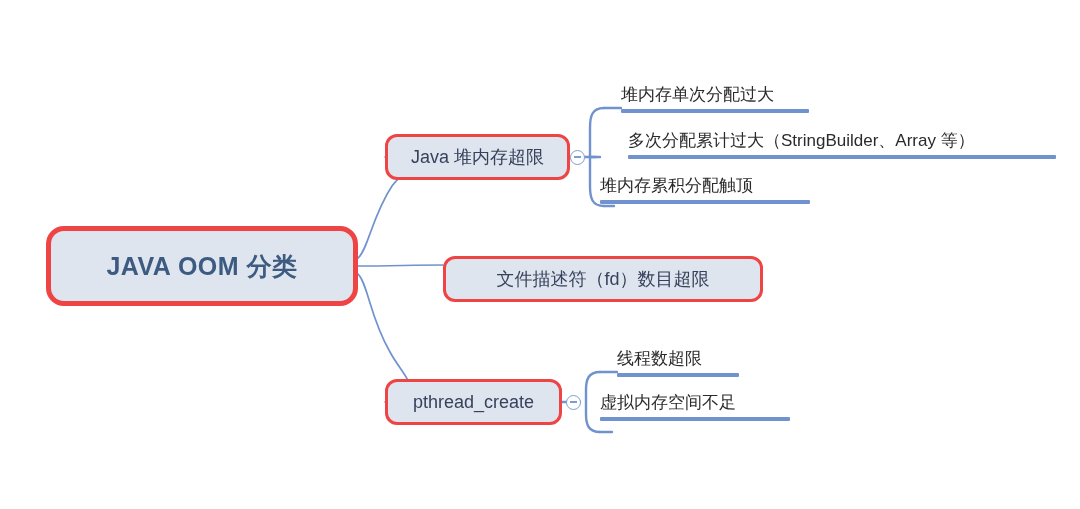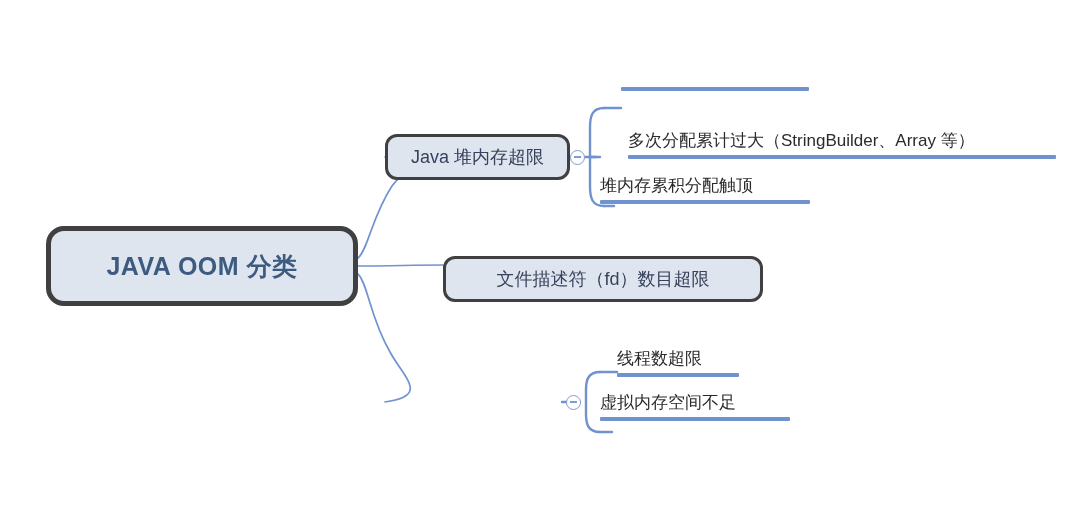--- a/index.html
+++ b/index.html
@@ -33,21 +33,21 @@
   }
 
   
   .node {
     position: absolute;
     box-sizing: border-box;
     display: flex;
     align-items: center;
     justify-content: center;
     background: #dfe5ee;
-    border: 3px solid #404040;
+    border: 3px solid #ef4444;
     border-radius: 14px;
     color: #37425c;
     white-space: nowrap;
   }
 
   .node.root {
     left: 46px;
     top: 226px;
     width: 312px;
     height: 80px;
@@ -177,23 +177,27 @@
 
   <div class="node branch branch-heap">
     <span>Java 堆内存超限</span>
   </div>
   <div class="toggle toggle-heap"></div>
 
   <div class="node branch branch-fd">
     <span>文件描述符（fd）数目超限</span>
   </div>
 
+  <div class="node branch branch-pthread">
+    <span>pthread_create</span>
+  </div>
   <div class="toggle toggle-pthread"></div>
 
   <div class="leaf leaf-h1">
+    <span class="leaf-text">堆内存单次分配过大</span>
     <span class="leaf-rule"></span>
   </div>
   <div class="leaf leaf-h2">
     <span class="leaf-text">多次分配累计过大（StringBuilder、Array 等）</span>
     <span class="leaf-rule"></span>
   </div>
   <div class="leaf leaf-p1">
     <span class="leaf-text">线程数超限</span>
     <span class="leaf-rule"></span>
   </div>

